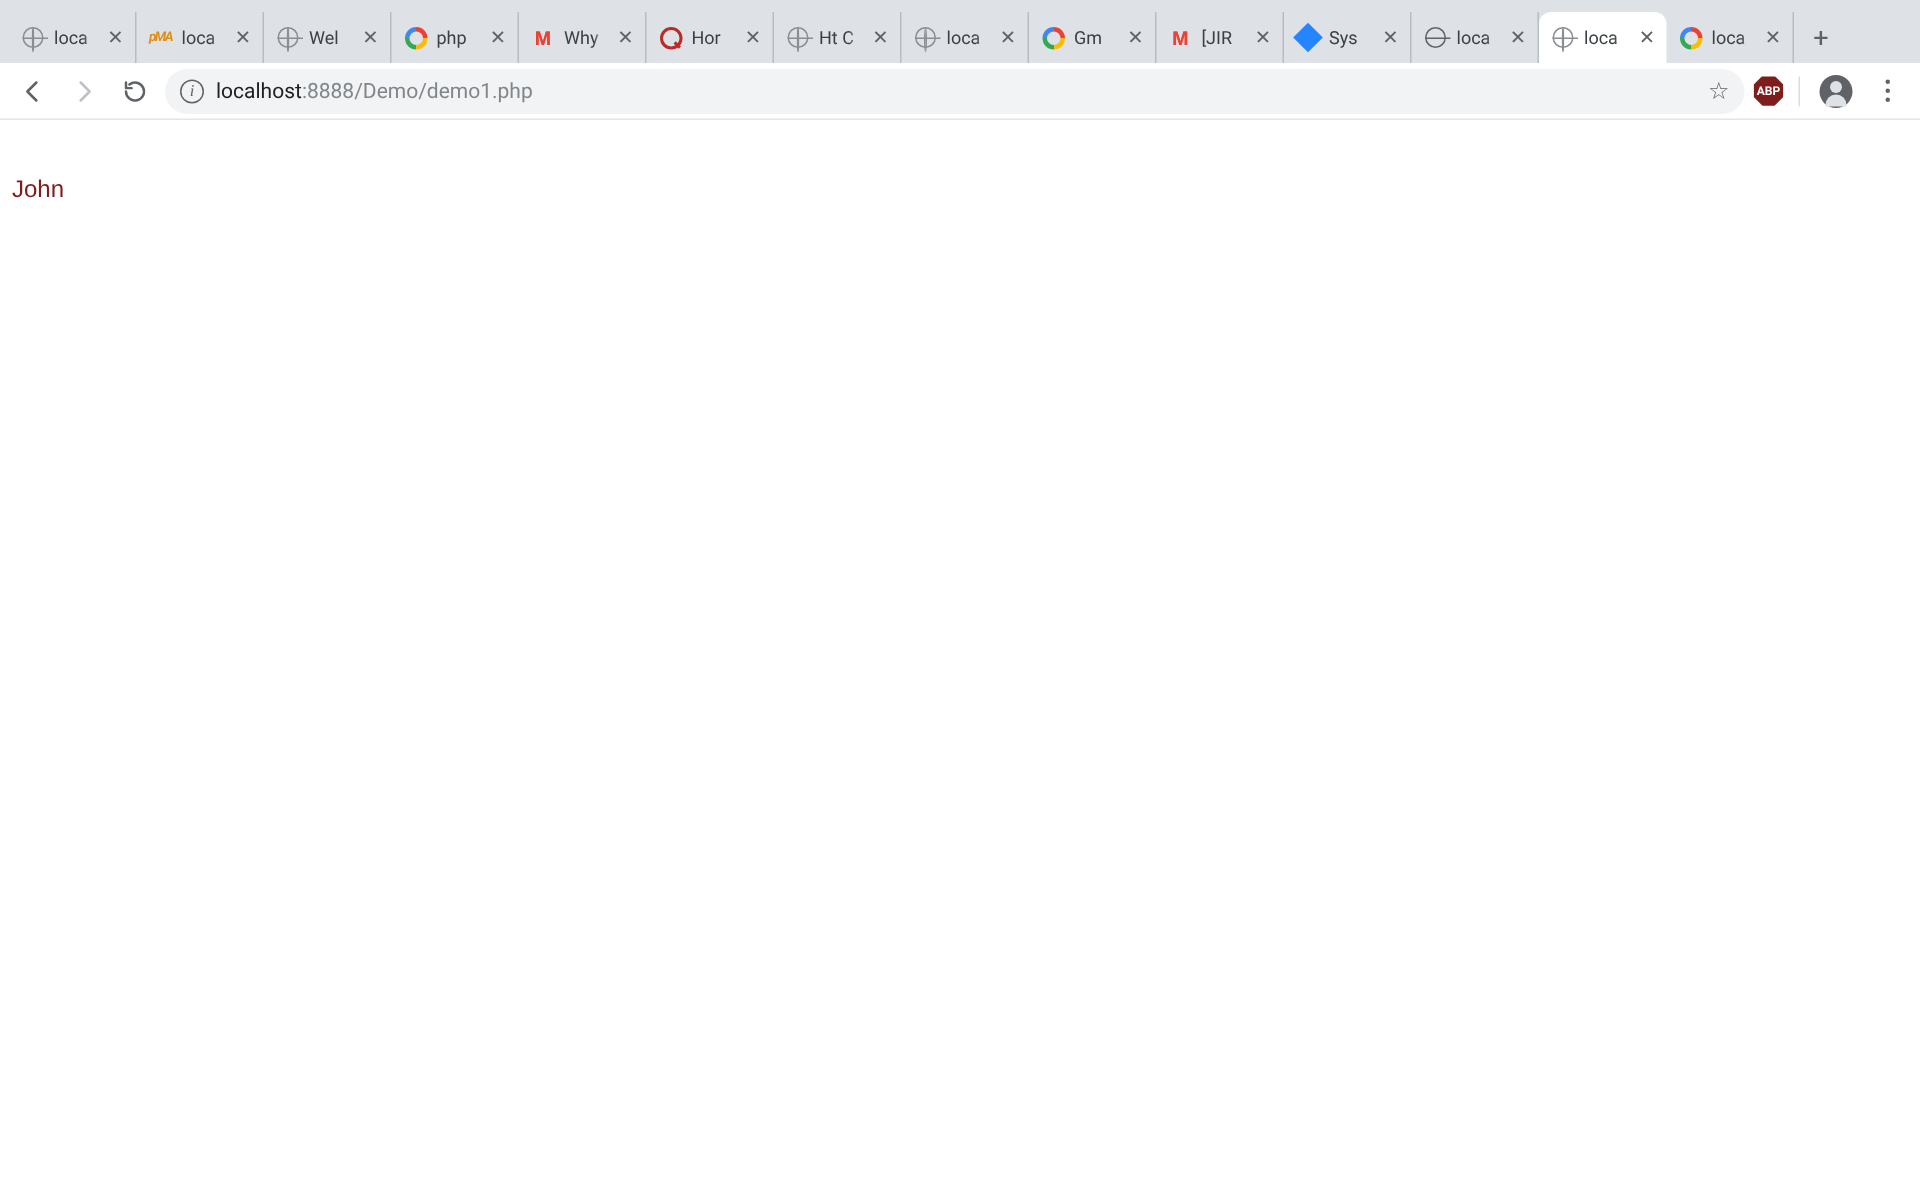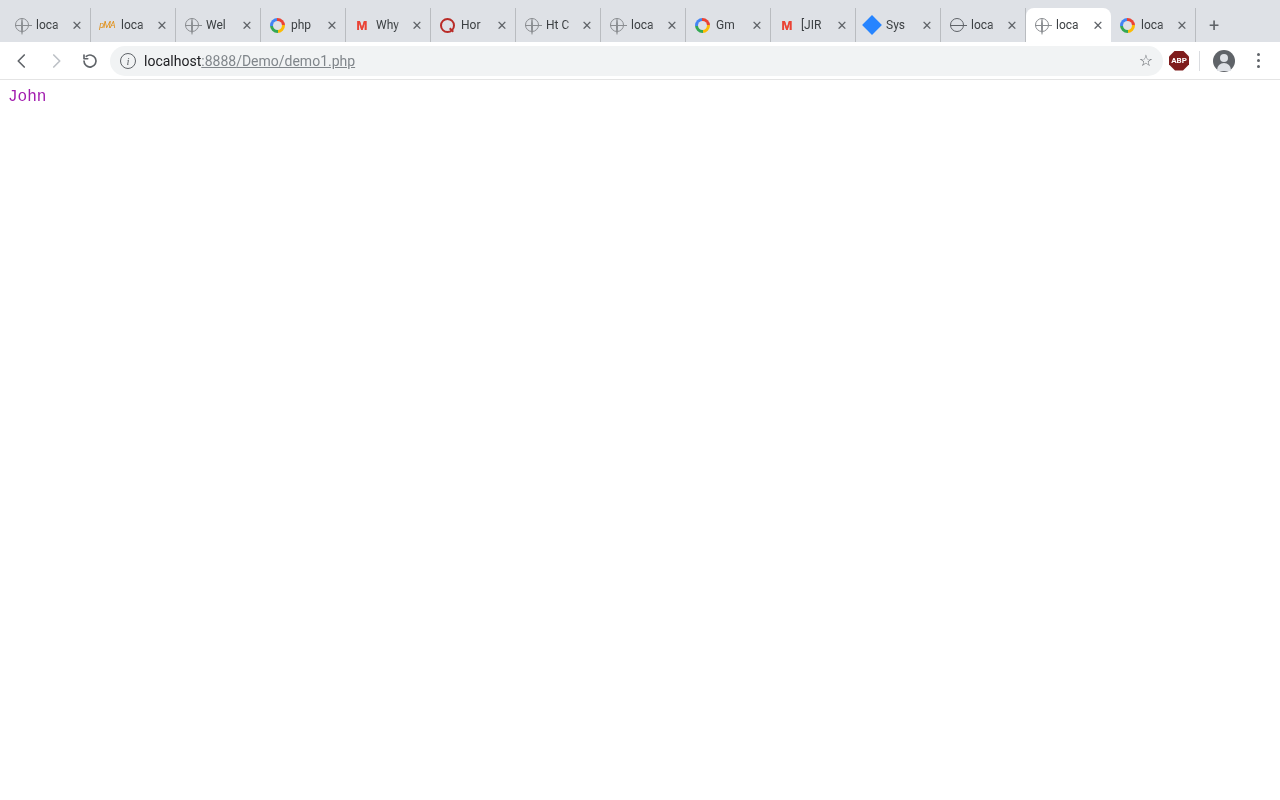--- a/index.html
+++ b/index.html
@@ -60,21 +60,21 @@
   }
   .fav-globe::after{
     content:"";position:absolute;left:-1.5px;top:5.5px;width:17px;height:1.5px;background:#8a8d91;
   }
   .fav-globe-dark {
     width:14px;height:14px;border:1.5px solid #5f6368;border-radius:50%;position:relative;
   }
   .fav-globe-dark::after{
     content:"";position:absolute;left:-1.5px;top:5.5px;width:17px;height:1.5px;background:#5f6368;
   }
-  .fav-pma { color:#e08e14; font-size:9px; font-weight:normal; letter-spacing:-1px; font-style:italic;}
+  .fav-pma { color:#e08e14; font-size:9px; font-weight:bold; letter-spacing:-1px; font-style:italic;}
   .fav-g {
     width:15px;height:15px;border-radius:50%;
     background:conic-gradient(#ea4335 0 90deg,#fbbc05 90deg 180deg,#34a853 180deg 270deg,#4285f4 270deg 360deg);
     position:relative;
   }
   .fav-g::after{content:"";position:absolute;inset:3px;background:#dee1e6;border-radius:50%;}
   .fav-m { font-family:Arial; font-weight:bold; font-size:13px;
     background:linear-gradient(#ea4335,#ea4335);
     -webkit-background-clip:text;color:#ea4335;
   }
@@ -103,21 +103,21 @@
   .omnibox {
     flex:1; height:30px; background:#f1f3f4; border-radius:15px;
     display:flex; align-items:center; gap:8px; padding:0 10px 0 10px;
     color:#202124; font-size:14px;
   }
   .omnibox .info {
     width:16px;height:16px;border:1.5px solid #5f6368;border-radius:50%;
     display:flex;align-items:center;justify-content:center;font-size:11px;color:#5f6368;
     font-family:Georgia,serif;font-style:italic;
   }
-  .omnibox .url .muted{ color:#80868b;text-decoration:underline; }
+  .omnibox .url .muted{ color:#80868b; }
   .omnibox .star{ margin-left:auto; color:#5f6368; font-size:16px;}
   .ext-icon {
     width:20px;height:20px;border-radius:5px;
     display:flex;align-items:center;justify-content:center;
   }
   .adblock {
     width:20px;height:20px;background:#7f1d1d;
     clip-path:polygon(30% 0,70% 0,100% 30%,100% 70%,70% 100%,30% 100%,0 70%,0 30%);
     color:#fff;font-size:8px;font-weight:bold;display:flex;align-items:center;justify-content:center;
   }
@@ -126,21 +126,21 @@
   }
   .profile::before{content:"";position:absolute;width:8px;height:8px;border-radius:50%;background:#dee1e6;left:7px;top:4px;}
   .profile::after{content:"";position:absolute;width:14px;height:8px;border-radius:7px 7px 0 0;background:#dee1e6;left:4px;top:13px;}
   .kebab {
     width:18px;height:20px;display:flex;flex-direction:column;align-items:center;justify-content:center;gap:3px;
   }
   .kebab span{width:3px;height:3px;background:#5f6368;border-radius:50%;}
   .sep{ width:1px;height:20px;background:#dadce0;margin:0 4px;}
 
   
-  .viewport { padding:8px; font-family:Liberation Mono, monospace; font-size:16px; color:#a21caf; }
+  .viewport { padding:8px; font-family:Liberation Sans, sans-serif; font-size:16px; color:#7f1d1d;margin-top:30px; }
 
   svg{display:block;}
 </style>
 </head>
 <body>
 
 <div class="tabstrip" id="tabstrip">
 
 <div class="tab">
       <span class="favicon">

